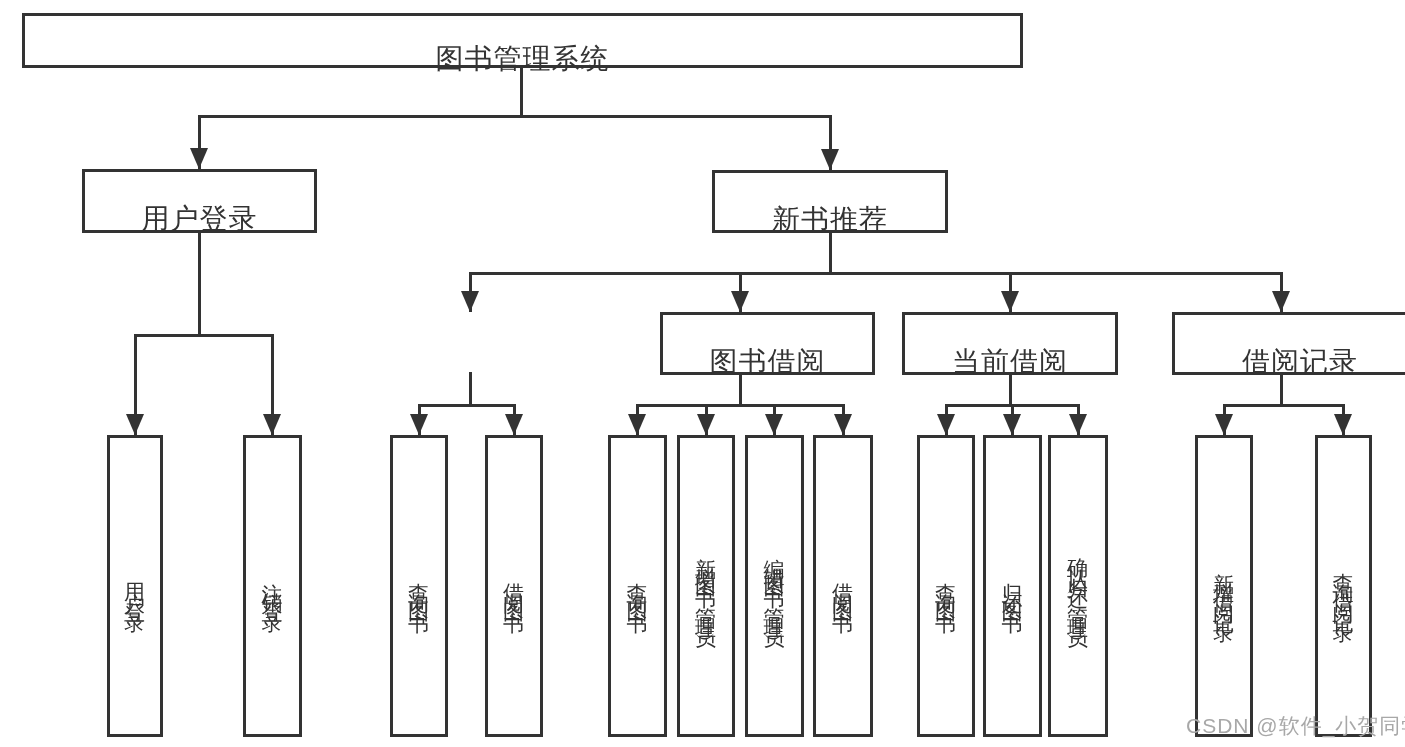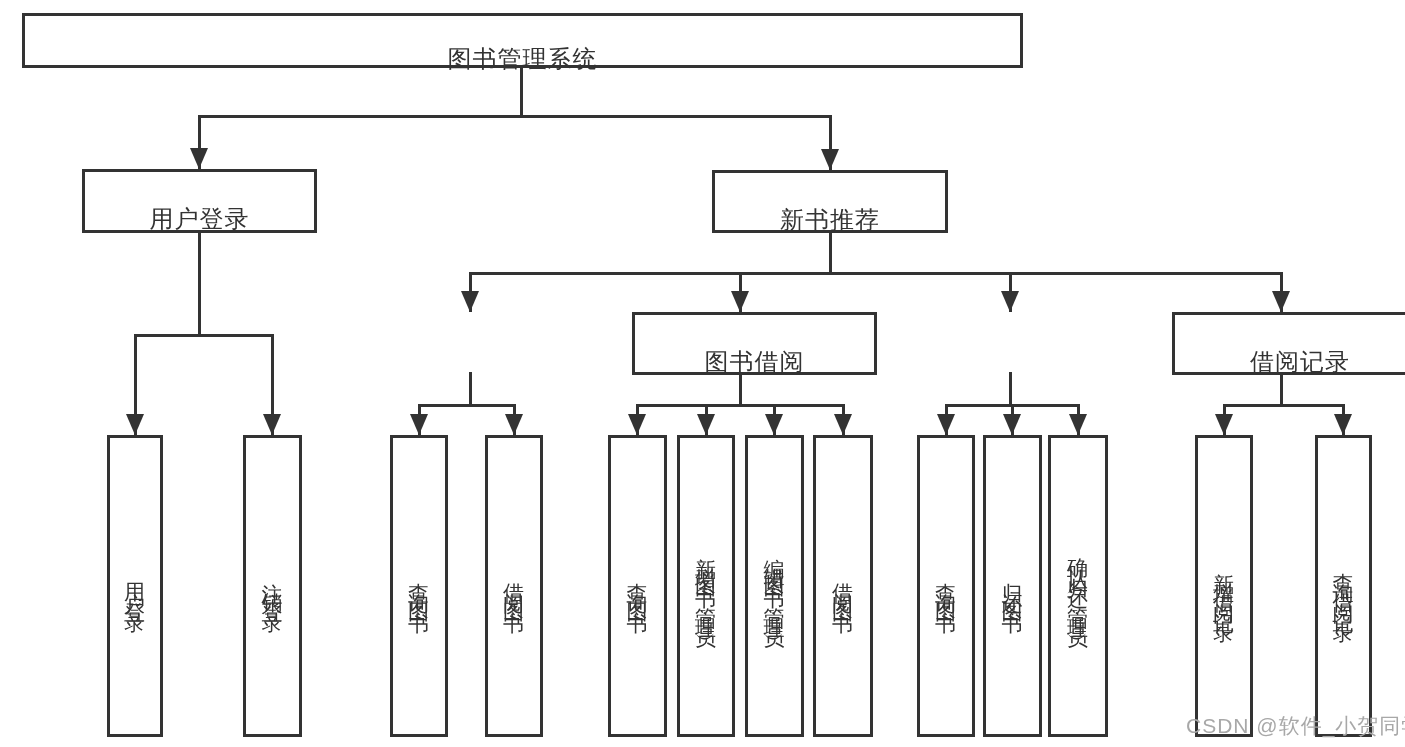--- a/index.html
+++ b/index.html
@@ -17,21 +17,21 @@
     font-family:"Liberation Sans", sans-serif;
   }
   .box{
     position:absolute;
     box-sizing:border-box;
     border:3px solid var(--line);
     background:#fff;
     display:flex;align-items:center;justify-content:center;
   }
   .hlabel{
-    font-size:24px;color:var(--text);letter-spacing:1px;white-space:nowrap;margin-top:36px;
+    font-size:28px;color:var(--text);letter-spacing:1px;white-space:nowrap;margin-top:36px;
   }
   .vlabel{
     writing-mode:vertical-rl;
     text-orientation:mixed;
     font-size:21px;color:var(--text);
     letter-spacing:10px;
     line-height:1;
     white-space:nowrap;
   }
   .vline{position:absolute;width:3px;background:var(--line);}
@@ -88,22 +88,25 @@
     <div class="vline" style="left:469px;top:272px;height:40px"></div>
     <div class="arrow" style="left:461px;top:291px"></div>
     <div class="vline" style="left:739px;top:272px;height:40px"></div>
     <div class="arrow" style="left:731px;top:291px"></div>
     <div class="vline" style="left:1009px;top:272px;height:40px"></div>
     <div class="arrow" style="left:1001px;top:291px"></div>
     <div class="vline" style="left:1280px;top:272px;height:40px"></div>
     <div class="arrow" style="left:1272px;top:291px"></div>
   </div>
 
-  <div class="box" style="left:632px;top:312px;width:245px;height:63px">
+  <div class="box" style="left:660px;top:312px;width:215px;height:63px">
     <span class="hlabel">图书借阅</span>
+  </div>
+  <div class="box" style="left:902px;top:312px;width:216px;height:63px">
+    <span class="hlabel">当前借阅</span>
   </div>
   <div class="box" style="left:1172px;top:312px;width:256px;height:63px">
     <span class="hlabel">借阅记录</span>
   </div>
 
   <div>
     <div class="vline" style="left:469px;top:372px;height:35px"></div>
     <div class="hline" style="left:418px;top:404px;width:98px"></div>
     <div class="vline" style="left:418px;top:404px;height:31px"></div>
     <div class="arrow" style="left:410px;top:414px"></div>

